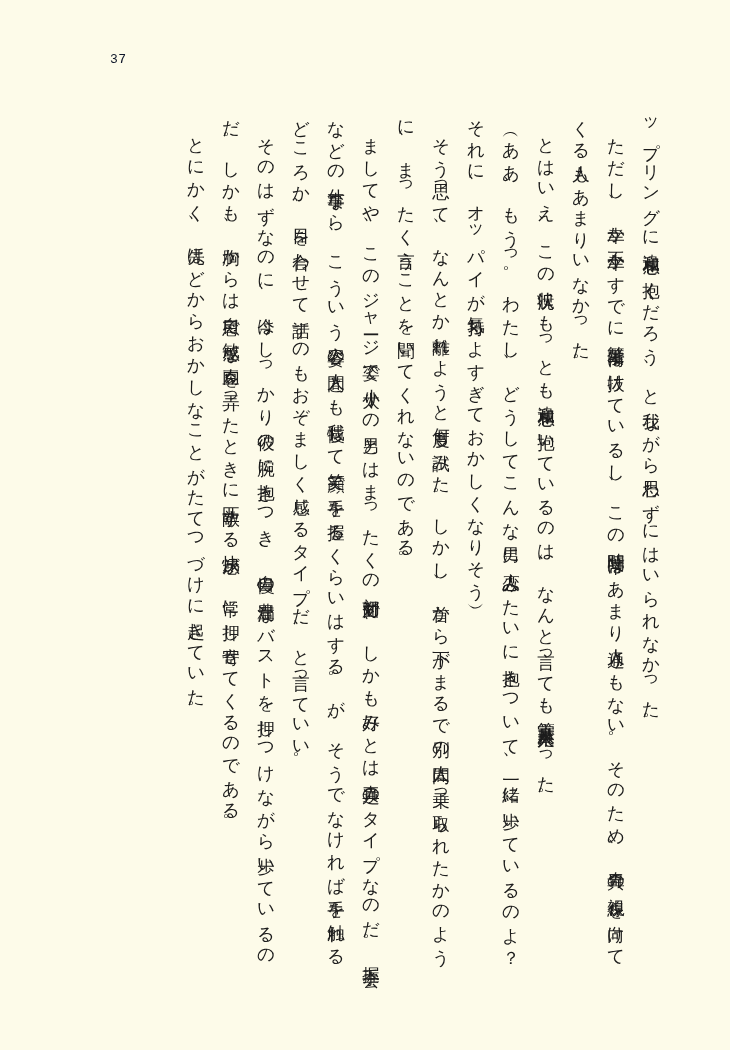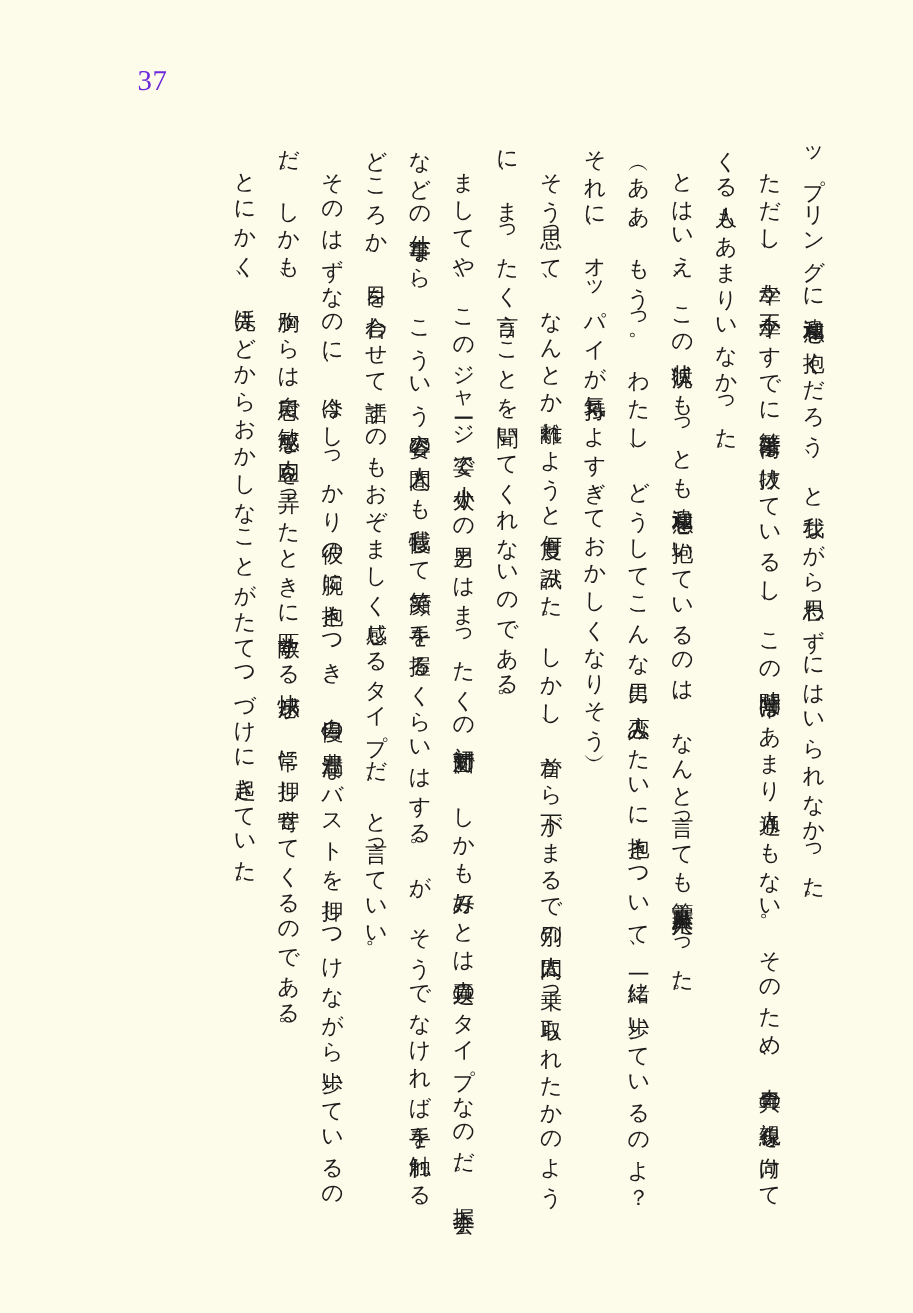--- a/index.html
+++ b/index.html
@@ -18,23 +18,23 @@
     position: relative;
     width: 730px;
     height: 1050px;
     background: #fdfbe9;
     box-sizing: border-box;
   }
   .page-number {
     position: absolute;
     left: 110px;
     top: 52px;
-    font-size: 23px;
-    color: #6d28d9;
-    font-family: Liberation Serif, serif;
+    font-size: 13px;
+    color: #0f172a;
+    font-family: Liberation Mono, monospace;
     letter-spacing: 0.5px;
   }
   .text-block {
     position: absolute;
     top: 108px;
     right: 62px;
     left: 100px;
     height: 850px;
     writing-mode: vertical-rl;
     text-orientation: upright;

